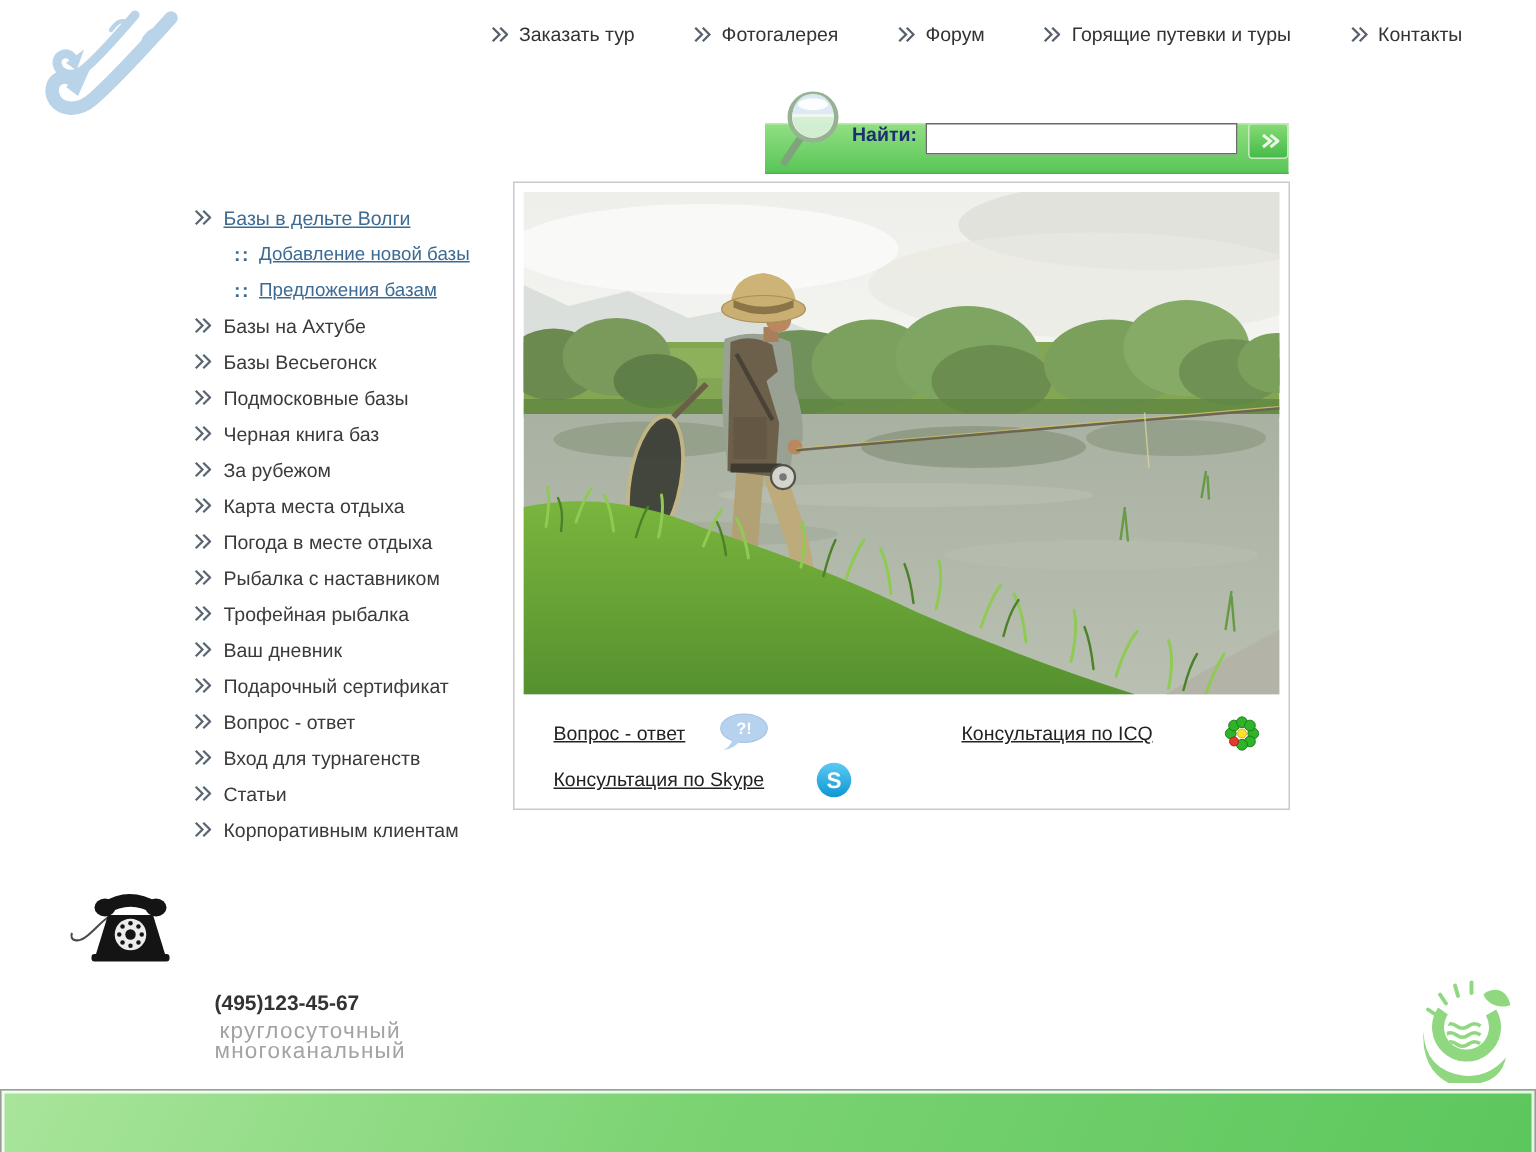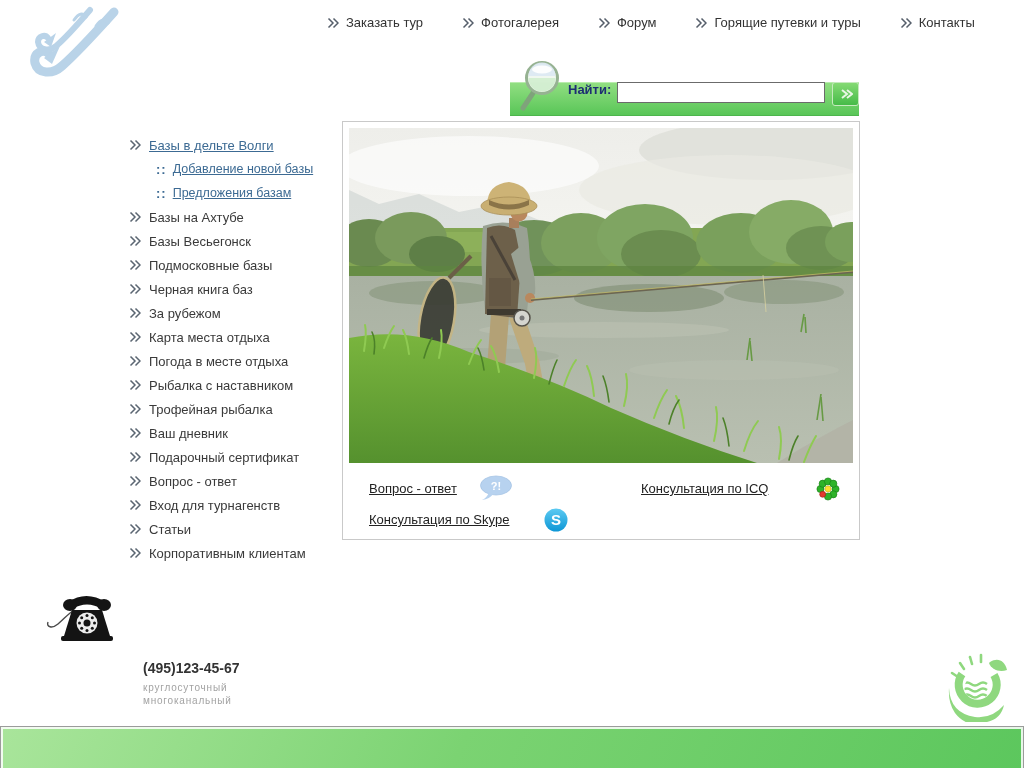--- a/index.html
+++ b/index.html
@@ -40,22 +40,22 @@
   .photo{display:block;margin:6px auto 0 auto;}
   .qlinks{display:grid;grid-template-columns:272px 1fr;padding:10px 14px 0 26px;}
   .qcell{display:flex;align-items:center;height:31px;font-size:13px;}
   .qcell a{color:#222;text-decoration:underline;cursor:pointer;white-space:nowrap;}
   .qcell .ic{display:flex;margin-left:22px;}
   .qcell.right{width:200px;}
   .qcell.right .ic{margin-left:auto;}
   
   .phone-icon{position:absolute;left:44px;top:586px;}
   .phone-num{position:absolute;left:143px;top:660px;font-size:14px;color:#333;font-weight:bold;}
-  .phone-note{position:absolute;left:143px;top:681px;font-size:10px;color:#a3a3a3;
-    letter-spacing:.8px;line-height:13px;}
+  .phone-note{position:absolute;left:143px;top:681px;font-size:15px;color:#a3a3a3;
+    letter-spacing:.8px;line-height:13px;text-align:center;}
   
   .eco{position:absolute;left:941px;top:650px;}
   
   .footer{position:absolute;left:0;top:726px;width:1024px;height:46px;box-sizing:border-box;
     border:1px solid #9b9b9b;
     background:linear-gradient(115deg,#a9e59b 0%,#7bd372 45%,#5cc75d 100%);
     box-shadow:inset 0 0 0 2px rgba(255,255,255,.85);}
 </style>
 </head>
 <body>

